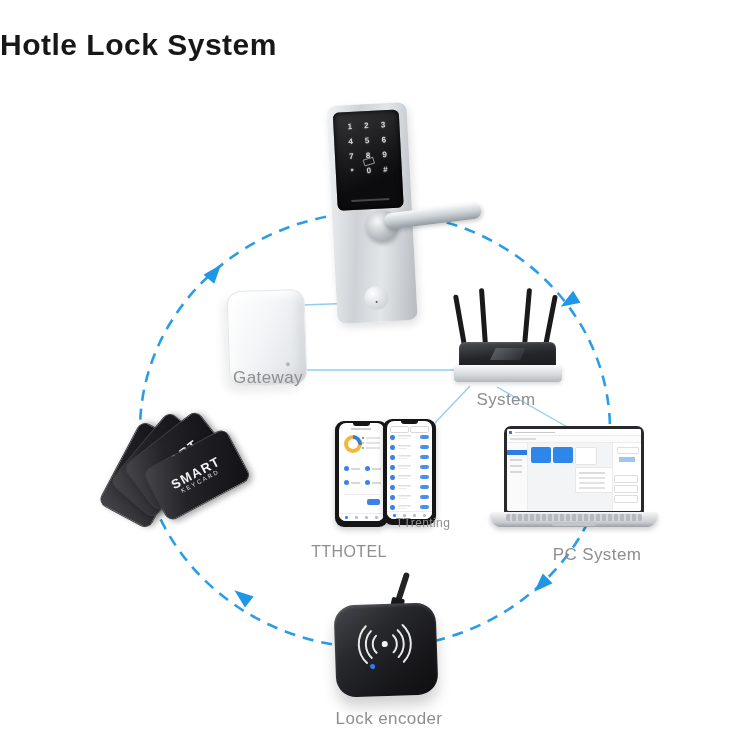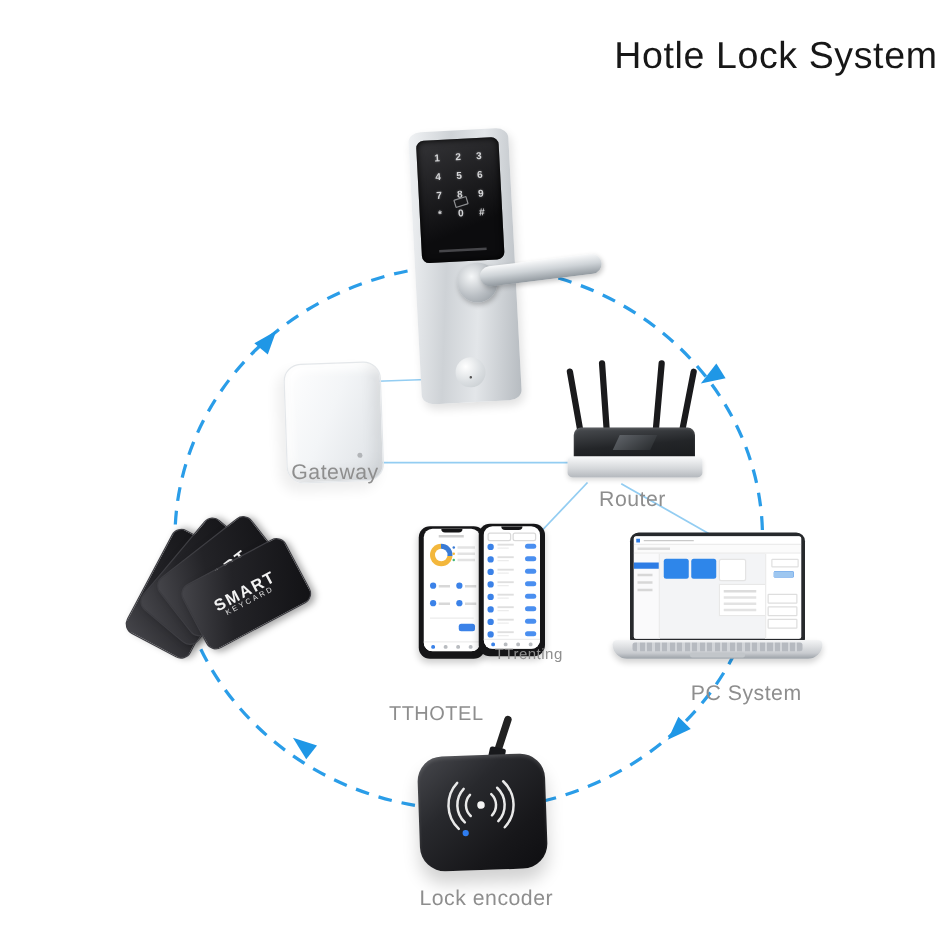--- a/index.html
+++ b/index.html
@@ -1,20 +1,20 @@
 <!DOCTYPE html>
 <html><head>
 <meta charset="utf-8">
 <style>
   html,body{margin:0;padding:0;background:#fff;}
   .canvas{position:relative;width:750px;height:750px;background:#fff;overflow:hidden;
           font-family:"Liberation Sans",sans-serif;}
   
-  .page-title{position:absolute;top:28px;left:0;right:0;text-align:right;
-    font-size:30px;font-weight:400;color:#171717;letter-spacing:.5px;}
+  .page-title{position:absolute;top:28px;left:0;right:0;text-align:left;
+    font-size:30px;font-weight:700;color:#171717;letter-spacing:.5px;}
   .dev-label{position:absolute;color:#8e8e8e;font-size:17px;font-weight:500;
     letter-spacing:.4px;text-align:center;}
   
   svg.ring{position:absolute;left:0;top:0;}
   
   .lock{position:absolute;left:322px;top:96px;width:200px;height:240px;}
   .lock-plate{position:absolute;left:10px;top:8px;width:80px;height:218px;border-radius:10px/8px;
     transform:rotate(-3deg);
     background:linear-gradient(95deg,#f1f3f5 0%,#ced2d6 35%,#e3e6e9 62%,#b6bbc0 100%);
     box-shadow:2px 4px 8px rgba(0,0,0,.12);}
@@ -210,21 +210,21 @@
   <div class="router">
     <div class="ant ant1"></div>
     <div class="ant ant2"></div>
     <div class="ant ant3"></div>
     <div class="ant ant4"></div>
     <div class="rt-top">
       <div class="rt-logo"></div>
     </div>
     <div class="rt-base"></div>
   </div>
-  <div class="dev-label" style="left:446px;top:390px;width:120px;">Router</div>
+  <div class="dev-label" style="left:446px;top:390px;width:120px;">System</div>
 
   <div class="cards">
     <div class="mcard mc1">
       <div class="t1">SMART</div>
       <div class="t2">KEYCARD</div>
     </div>
     <div class="mcard mc2">
       <div class="t1">SMART</div>
       <div class="t2">KEYCARD</div>
     </div>
@@ -264,21 +264,21 @@
       <div class="prow" style="top:23px;"></div>
       <div class="prow" style="top:33px;"></div>
       <div class="prow" style="top:43px;"></div>
       <div class="prow" style="top:53px;"></div>
       <div class="prow" style="top:63px;"></div>
       <div class="prow" style="top:73px;"></div>
       <div class="prow" style="top:83px;"></div>
       <div class="ptab"></div>
     </div>
   </div>
-  <div class="dev-label" style="left:309px;top:543px;width:80px;font-size:16px;margin-top:20px;">TTHOTEL</div>
+  <div class="dev-label" style="left:309px;top:543px;width:80px;font-size:16px;">TTHOTEL</div>
   <div class="dev-label" style="left:383px;top:516px;width:80px;font-size:12px;">TTrenting</div>
 
   <div class="laptop">
     <div class="lap-scr">
       <div class="lap-ui">
         <div class="ui-title"></div>
         <div class="ui-tool"></div>
         <div class="ui-nav"></div>
         <div class="ui-card uc1"></div>
         <div class="ui-card uc2"></div>

